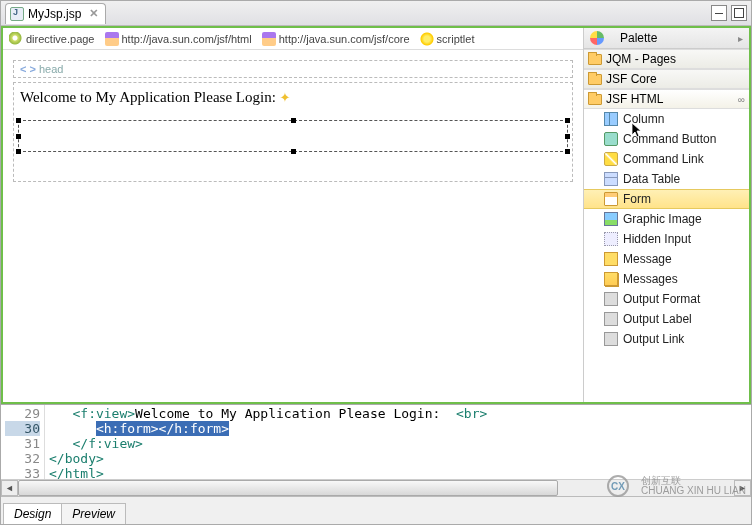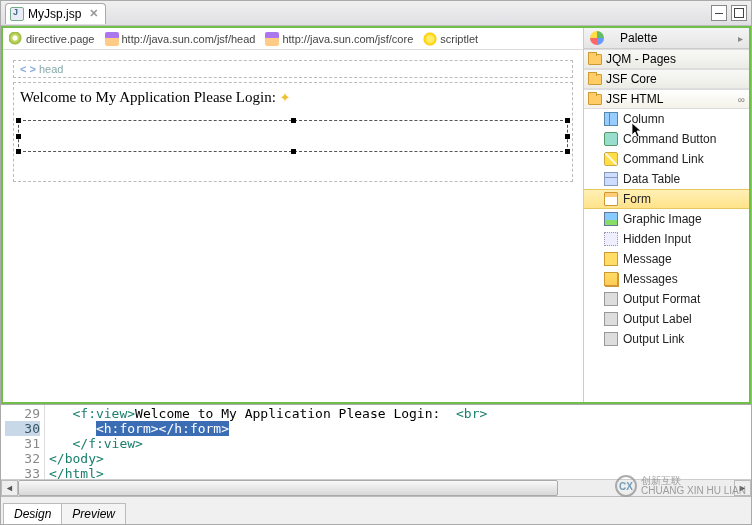--- a/index.html
+++ b/index.html
@@ -83,21 +83,21 @@
 .sc-btn{width:17px;background:#eee;border:1px solid #bbb;display:flex;align-items:center;justify-content:center;font-size:9px;color:#555;}
 .sc-track{flex:1;background:#eee;position:relative;}
 .sc-thumb{position:absolute;left:0;top:0;bottom:0;width:540px;background:linear-gradient(#f8f8f8,#d8d8d8);border:1px solid #aaa;border-radius:2px;}
 
 
 .bottom-tabs { height:28px; background:#f0f0f0; border-top:1px solid #bbb; display:flex; align-items:end; padding-left:2px;font-style:italic;}
 .bt-tab{ padding:3px 10px; font-size:12px; background:#f4f4f4; border:1px solid #bbb; border-bottom:none; margin-right:-1px; cursor:pointer;}
 .bt-tab.active{ background:#fff;}
 
 
-.watermark{ position:absolute; right:6px; bottom:28px; opacity:0.8; font-size:10px; color:#888; display:flex; align-items:center; gap:4px;}
+.watermark{ position:absolute; right:6px; bottom:28px; opacity:0.8; font-size:10px; color:#888; display:flex; align-items:center; gap:12px;}
 .wm-ic{ width:22px; height:22px; border:2px solid #999; border-radius:50%; display:flex; align-items:center; justify-content:center; font-size:10px; color:#58a; font-weight:bold;}
 .wm-txt{ display:flex; flex-direction:column; line-height:10px;}
 </style>
 </head>
 <body>
 
 <div class="workspace">
 
   <div class="tabbar">
     <div class="tab">
@@ -113,21 +113,21 @@
   <div class="main">
     <div class="editor-area">
 
       <div class="ed-toolbar">
         <div class="tb-item">
           <span class="ic ic-dir"></span>
           <span>directive.page</span>
         </div>
         <div class="tb-item">
           <span class="ic ic-lib"></span>
-          <span>http://java.sun.com/jsf/head</span>
+          <span>http://java.sun.com/jsf/html</span>
         </div>
         <div class="tb-item">
           <span class="ic ic-lib"></span>
           <span>http://java.sun.com/jsf/core</span>
         </div>
         <div class="tb-item">
           <span class="ic ic-scr"></span>
           <span>scriptlet</span>
         </div>
       </div>

